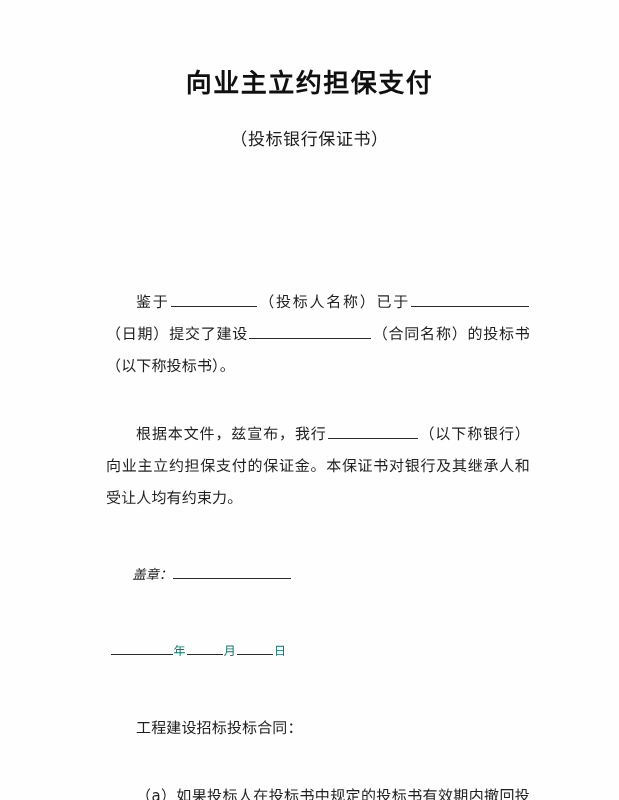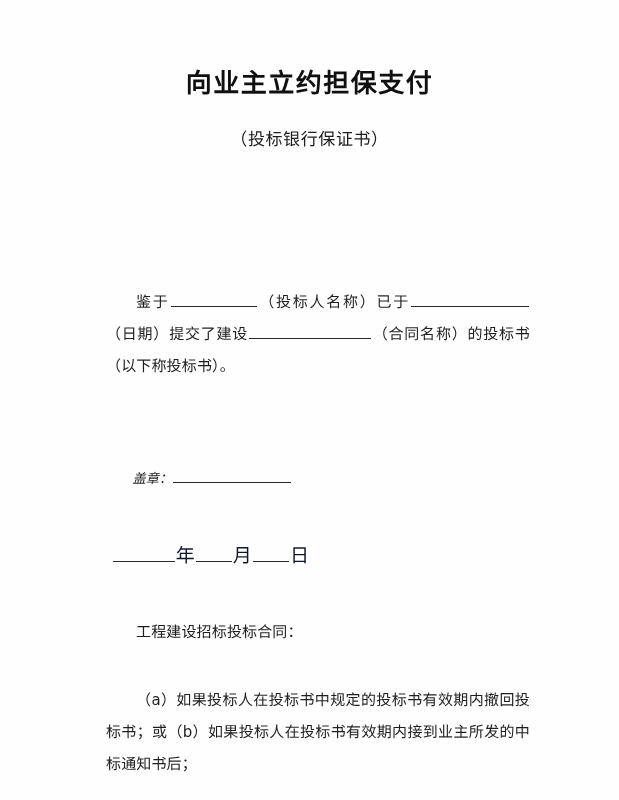--- a/index.html
+++ b/index.html
@@ -89,42 +89,43 @@
 
   .seal-line {
     font-size: 13.2px;
     line-height: 30px;
     color: #1f1f1f;
     letter-spacing: 0.15px;
     text-indent: 2em;
     font-style: italic;
   }
   .date-line {
-    font-size: 19px;
+    font-size: 12px;
     line-height: 30px;
-    color: #0f172a;
+    color: #0f766e;
     letter-spacing: 0.15px;
     text-indent: 0.3em;
   }
 </style>
 </head>
 <body>
 
 <div class="page">
 
   <div class="doc-title">向业主立约担保支付</div>
 
   <div class="doc-subtitle">（投标银行保证书）</div>
 
   <div class="body-block">
 
     <p class="para indent"><span>鉴于</span><span class="blank w-name"></span><span>（投标人名称）已于</span><span class="blank w-date"></span><span>（日期）提交了建设</span><span class="blank w-ctr"></span><span>（合同名称）的投标书（以下称投标书）。</span></p>
 
     <div class="gap-md"></div>
 
+    <p class="para indent"><span>根据本文件，兹宣布，我行</span><span class="blank w-bank"></span><span>（以下称银行）向业主立约担保支付</span><span>的保证金。本保证书对银行及其继承人和受让人均有约束力。</span></p>
 
     <div class="gap-lg"></div>
 
     <div class="seal-line"><span>盖章：</span><span class="blank w-seal"></span></div>
 
     <div class="gap-lg"></div>
 
     <div class="date-line"><span class="blank w-year"></span><span>年</span><span class="blank w-month"></span><span>月</span><span class="blank w-day"></span><span>日</span></div>
 
     <div class="gap-lg"></div>

